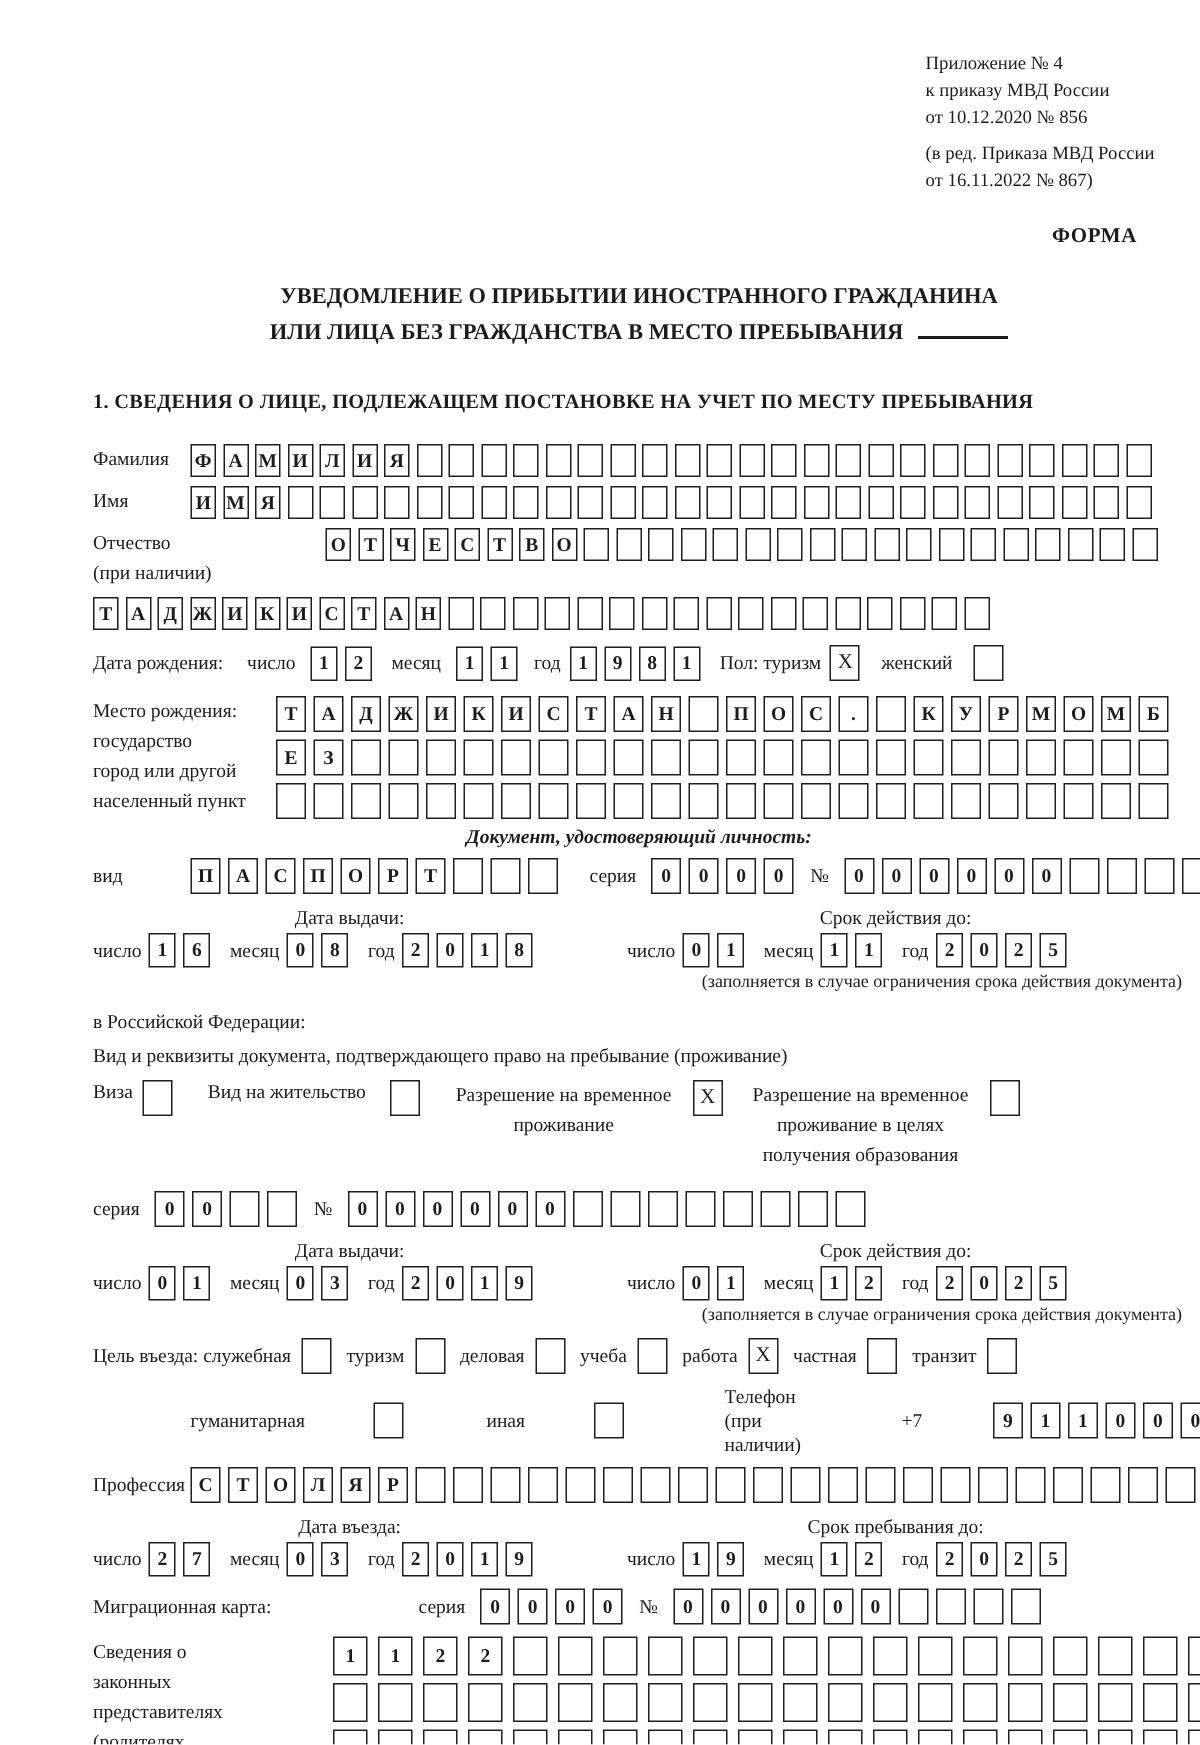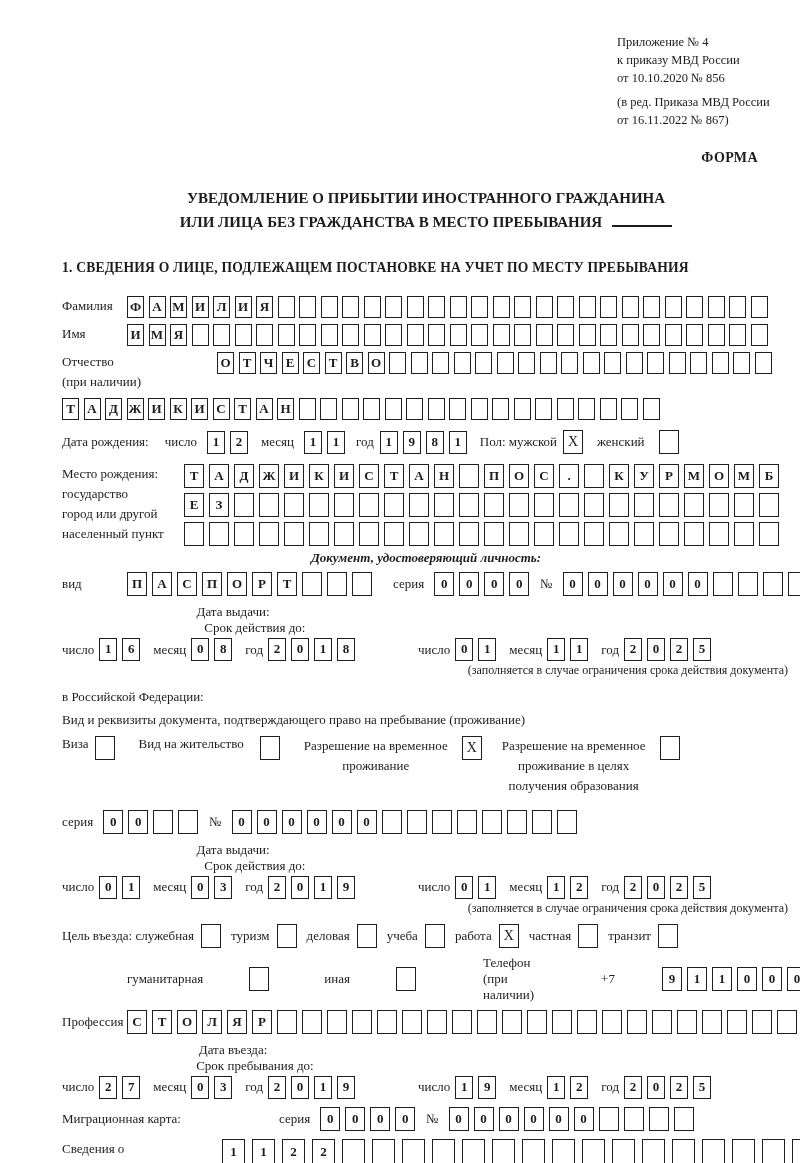--- a/index.html
+++ b/index.html
@@ -37,21 +37,21 @@
   .cells.rep  .cell { width:23px; height:26px; margin-right:7px; line-height:23px; }
   .cells.date .cell { width:18px; height:23px; margin-right:5px; line-height:20px; }
   .checkbox {
     box-sizing:border-box; display:inline-block; flex-shrink:0;
     width:20px; height:24px; border:1.6px solid #1f1f1f;
     text-align:center; font-size:14px; line-height:21px; font-weight:normal;
   }
   .stack { display:flex; flex-direction:column; }
   .rowgap { margin-bottom:5px; }
   .doc-heading { text-align:center; font-weight:bold; font-size:13px; margin:4px 0 6px 0;font-style:italic; }
-  .two-col { display:flex; margin-bottom:2px;flex-direction:column; }
+  .two-col { display:flex; margin-bottom:2px; }
   .two-col .col1 { width:47%; text-align:center; font-size:13px; }
   .two-col .col2 { width:53%; text-align:center; font-size:13px; }
   .dates-row { display:flex; align-items:center; margin-bottom:2px; }
   .dgroup { display:flex; align-items:center; }
   .dgroup .lbl { margin-right:5px; }
   .dgroup .cells { margin-right:8px; }
   .right-group { margin-left:auto; margin-right:66px; }
   .note { text-align:right; font-size:12px; margin-bottom:8px; padding-right:2px; }
   .para { font-size:13px; line-height:1.75; margin-bottom:4px; }
   .permit-row { display:flex; align-items:flex-start; margin:2px 0 14px 0; font-size:13px; }
@@ -63,21 +63,21 @@
   .purpose-row .checkbox { margin-left:7px; }
 </style>
 </head>
 <body>
 
 <div class="page">
 
   <div class="appendix">
     <div>Приложение № 4</div>
     <div>к приказу МВД России</div>
-    <div>от 10.10.2020 № 856</div>
+    <div>от 10.12.2020 № 856</div>
     <div class="amendment">
       <div>(в ред. Приказа МВД России</div>
       <div>от 16.11.2022 № 867)</div>
     </div>
   </div>
 
   <div class="form-label">ФОРМА</div>
 
   <div class="title">
     <div>УВЕДОМЛЕНИЕ О ПРИБЫТИИ ИНОСТРАННОГО ГРАЖДАНИНА</div>
@@ -240,21 +240,21 @@
         <span class="cell">1</span>
         <span class="cell">1</span>
       </div>
     <span class="lbl ml6">год</span>
     <div class="cells date ml6">
         <span class="cell">1</span>
         <span class="cell">9</span>
         <span class="cell">8</span>
         <span class="cell">1</span>
       </div>
-    <span class="lbl ml8">Пол: мужской</span>
+    <span class="lbl ml8">Пол: туризм</span>
     <span class="checkbox ml6">X</span>
     <span class="lbl ml14">женский</span>
     <span class="checkbox ml14"></span>
   </div>
 
   <div class="frow" style="margin-bottom:2px;">
     <div class="flabel w122">
       <div>Место рождения:</div>
       <div>государство</div>
       <div>город или другой</div>

